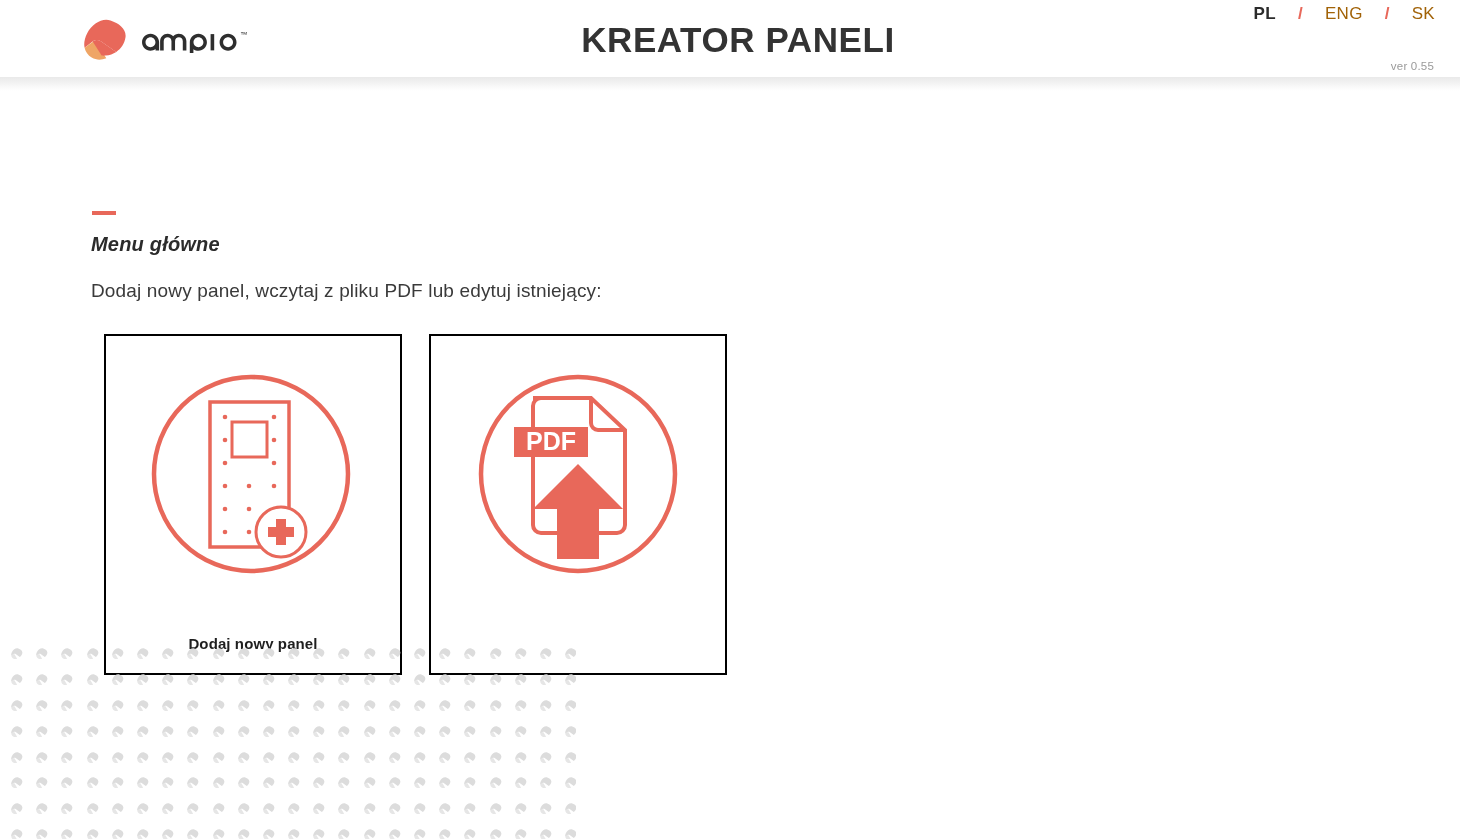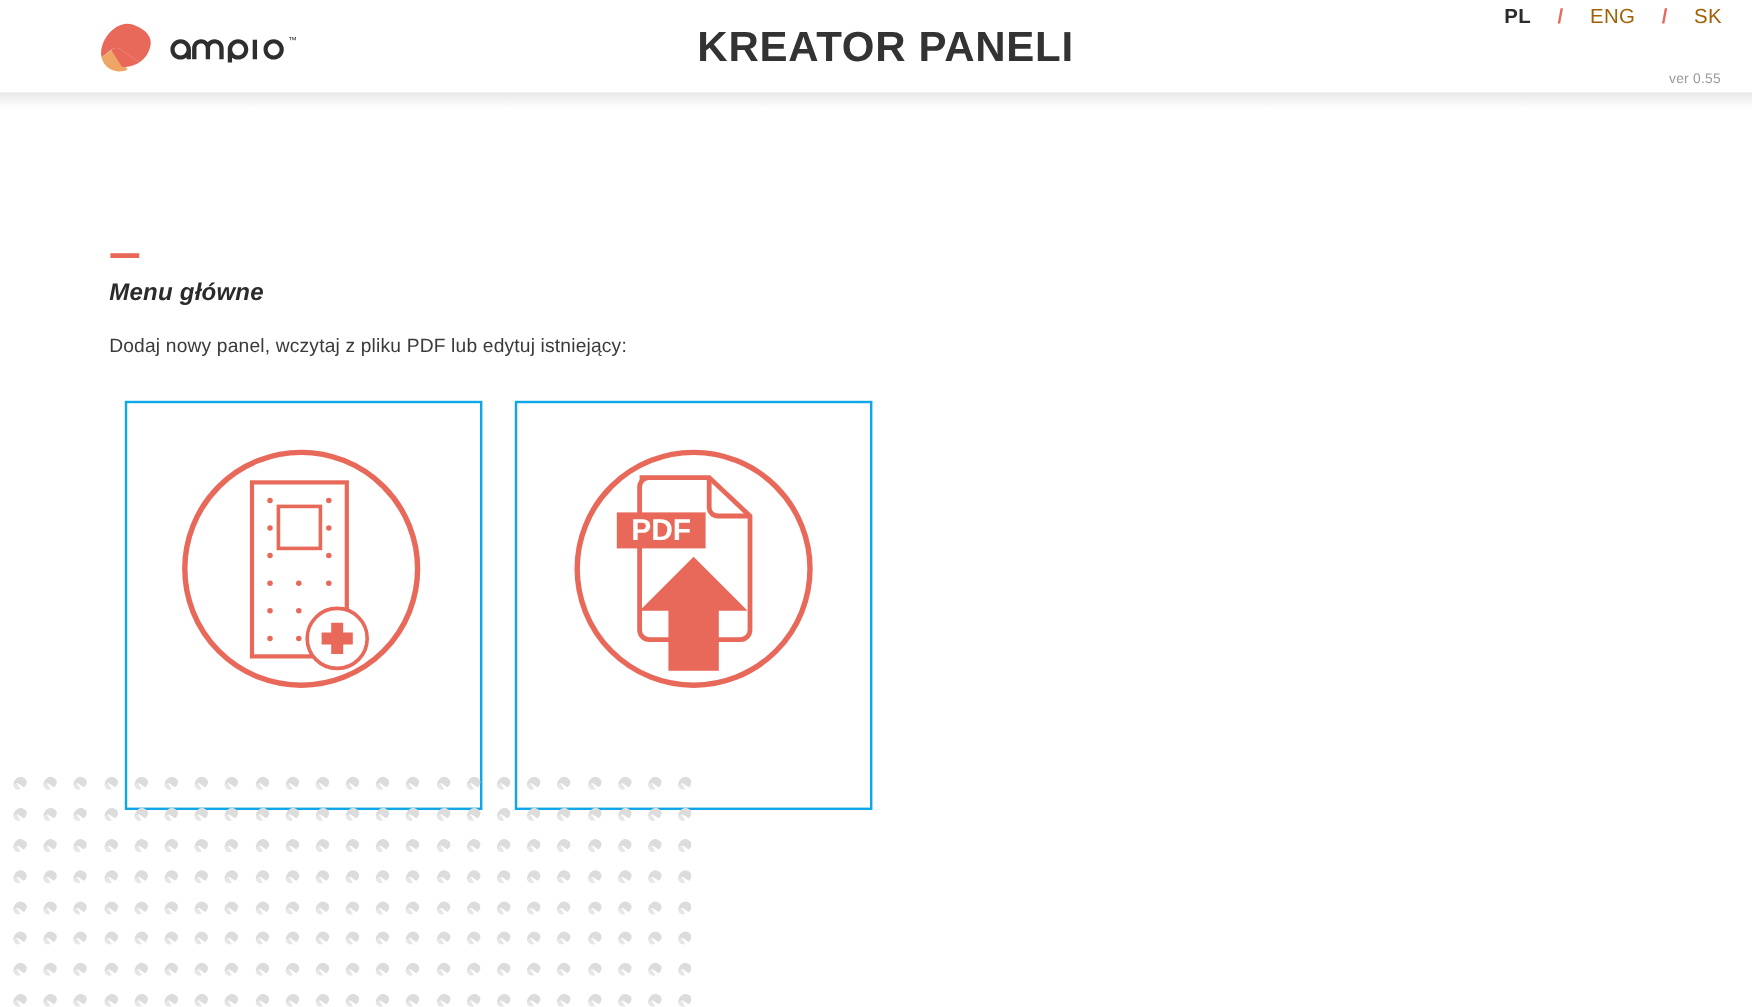--- a/index.html
+++ b/index.html
@@ -109,38 +109,38 @@
     font-size: 20px;
     font-weight: bold;
     color: #2b2b2b;
     letter-spacing: 0.2px;
     font-style: italic;
   }
   .section-sub {
     position: absolute;
     left: 91px;
     top: 203px;
-    font-size: 16px;
+    font-size: 19px;
     color: #3a3a3a;
     letter-spacing: 0.15px;
   }
 
   
   .cards {
     position: absolute;
     left: 104px;
     top: 257px;
     display: flex;
     align-items: flex-start;
     gap: 27px;
   }
   .card {
     width: 298px;
     height: 341px;
-    border: 2px solid #0ea5e9;
+    border: 2px solid #000000;
     background: #ffffff;
     display: flex;
     flex-direction: column;
     align-items: center;
     cursor: pointer;
     position: relative;
   }
   .card-icon {
     margin-top: 33px;
     width: 214px;
@@ -274,20 +274,23 @@
               <circle cx="103" cy="140" r="2.3"></circle>
               <circle cx="128" cy="140" r="2.3"></circle>
             <circle cx="79" cy="163" r="2.3"></circle>
               <circle cx="103" cy="163" r="2.3"></circle>
           </g>
 
           <circle cx="135" cy="163" r="25" fill="#ffffff" stroke="#e8685a" stroke-width="3"></circle>
           <path d="M130 150 h10 v8 h8 v10 h-8 v8 h-10 v-8 h-8 v-10 h8 Z" fill="#e8685a"></path>
         </svg>
       </span>
+      <div class="card-label">
+        <span>Dodaj nowy panel</span>
+      </div>
     </div>
 
     <div class="card">
       <span class="card-icon">
         <svg viewBox="0 0 214 214" width="214" height="214" aria-hidden="true">
           <circle cx="107" cy="105" r="97" fill="none" stroke="#e8685a" stroke-width="4.5"></circle>
 
           <path d="M62 29 h58 l34 32 v95 a8 8 0 0 1 -8 8 h-76 a8 8 0 0 1 -8 -8
                    v-119 a8 8 0 0 1 8 -8 Z" fill="none" stroke="#e8685a" stroke-width="4"></path>
           <path d="M120 29 v25 a7 7 0 0 0 7 7 h27" fill="none" stroke="#e8685a" stroke-width="4"></path>

